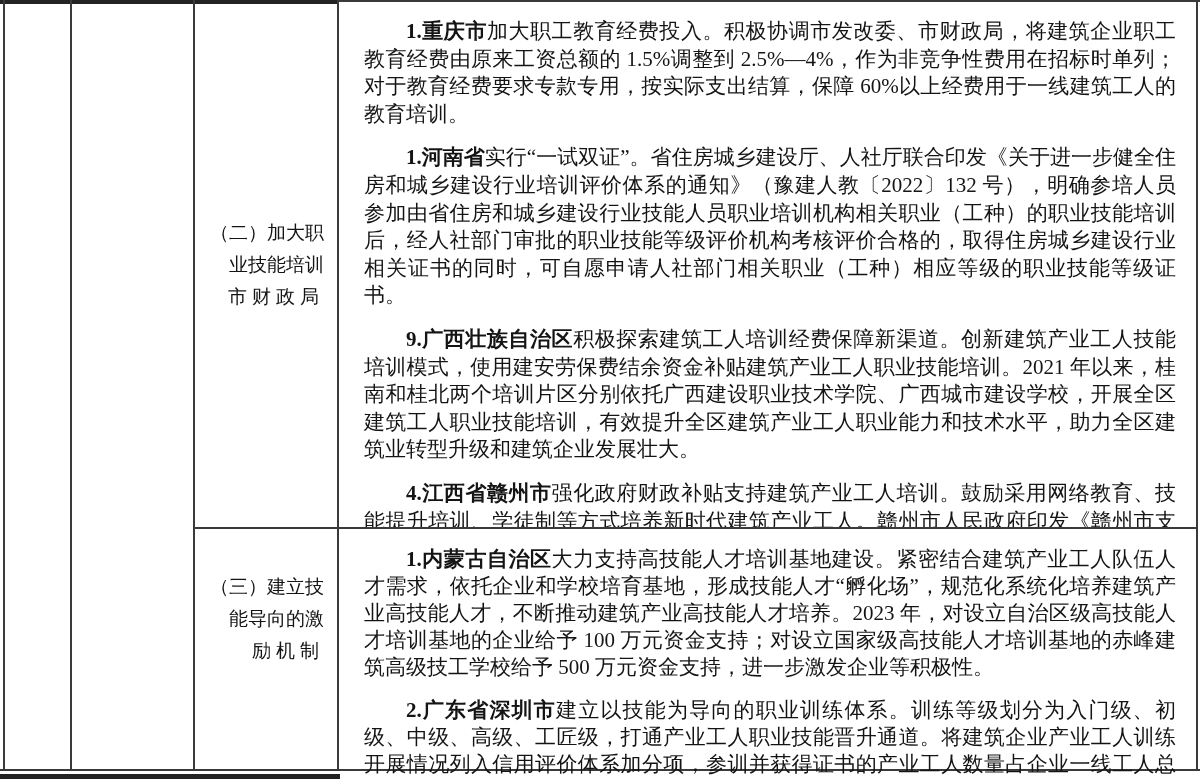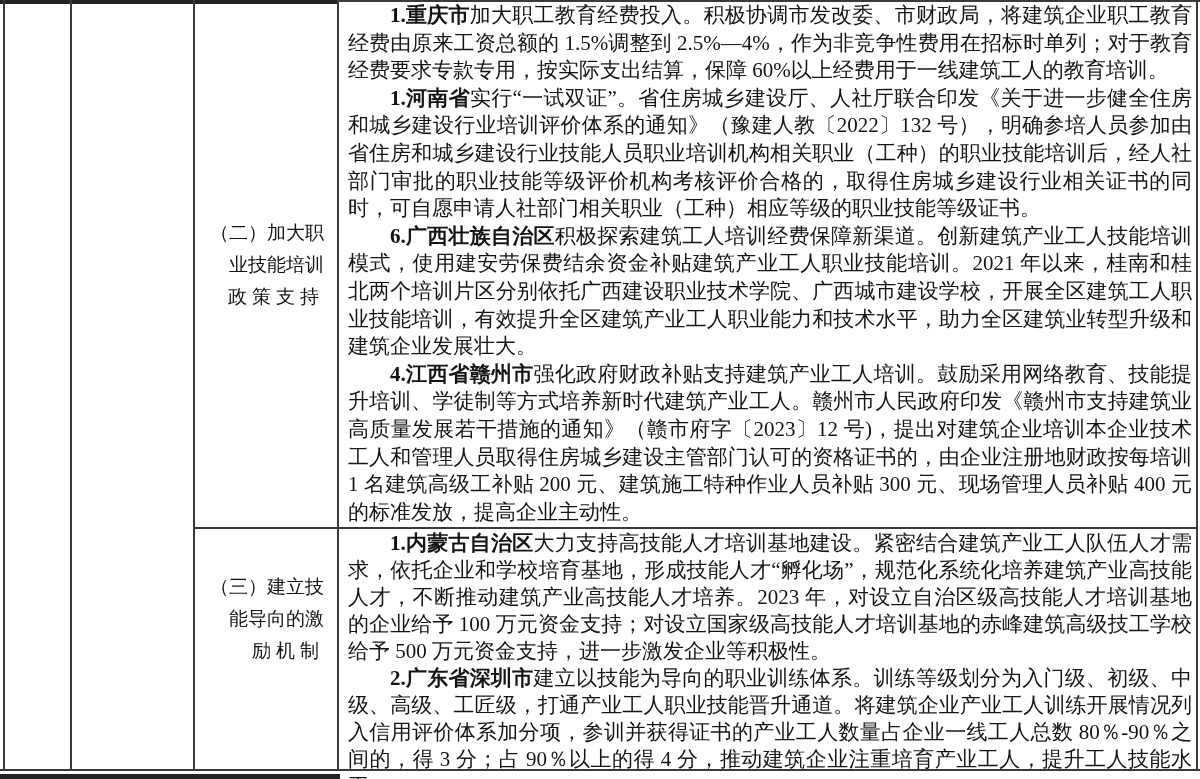--- a/index.html
+++ b/index.html
@@ -31,21 +31,21 @@
   
   .content-cell {
     position: absolute; left: 348px; width: 844px;
     box-sizing: border-box;
     font-size: 21px;
     text-align: justify;
     overflow: hidden;
   }
   #content-cell-0 { top: 2px;   height: 525px; line-height: 27.6px; }
   #content-cell-1 { top: 530px; height: 309px; line-height: 27px; }
-  .para { margin: 0; text-indent: 42px; }
+  .para { margin: 16px; text-indent: 42px; }
   .para .lead { font-weight: bold; }
 
   #label-cell-0 { top: 2px;   height: 525px; }
   #label-cell-1 { top: 530px; height: 178px; }
 </style>
 </head>
 <body>
 
 <div class="page">
 
@@ -59,32 +59,32 @@
   <div class="hline" style="top:527px; left:193px; width:1005px;"></div>
   <div class="hline" style="top:769px; left:0; width:1200px;"></div>
   <div class="thick" style="top:774px; left:0; width:340px; height:5px;"></div>
 
   <div style="position:absolute; left:5px; top:0; width:65px; height:769px;"></div>
   <div style="position:absolute; left:72px; top:0; width:121px; height:769px;"></div>
 
   <div class="label-cell" id="label-cell-0">
       <div class="label-line justify">（二）加大职</div>
       <div class="label-line justify">业技能培训</div>
-      <div class="label-line last">政策支持</div>
+      <div class="label-line last">市财政局</div>
     </div>
   <div class="label-cell" id="label-cell-1">
       <div class="label-line justify">（三）建立技</div>
       <div class="label-line justify">能导向的激</div>
       <div class="label-line last">励机制</div>
     </div>
 
   <div class="content-cell" id="content-cell-0">
       <p class="para"><b class="lead">1.重庆市</b><span>加大职工教育经费投入。积极协调市发改委、市财政局，将建筑企业职工教育经费由原来工资总额的 1.5%调整到 2.5%—4%，作为非竞争性费用在招标时单列；对于教育经费要求专款专用，按实际支出结算，保障 60%以上经费用于一线建筑工人的教育培训。</span></p>
       <p class="para"><b class="lead">1.河南省</b><span>实行“一试双证”。省住房城乡建设厅、人社厅联合印发《关于进一步健全住房和城乡建设行业培训评价体系的通知》（豫建人教〔2022〕132 号），明确参培人员参加由省住房和城乡建设行业技能人员职业培训机构相关职业（工种）的职业技能培训后，经人社部门审批的职业技能等级评价机构考核评价合格的，取得住房城乡建设行业相关证书的同时，可自愿申请人社部门相关职业（工种）相应等级的职业技能等级证书。</span></p>
-      <p class="para"><b class="lead">6.广西壮族自治区</b><span>积极探索建筑工人培训经费保障新渠道。创新建筑产业工人技能培训模式，使用建安劳保费结余资金补贴建筑产业工人职业技能培训。2021 年以来，桂南和桂北两个培训片区分别依托广西建设职业技术学院、广西城市建设学校，开展全区建筑工人职业技能培训，有效提升全区建筑产业工人职业能力和技术水平，助力全区建筑业转型升级和建筑企业发展壮大。</span></p>
+      <p class="para"><b class="lead">9.广西壮族自治区</b><span>积极探索建筑工人培训经费保障新渠道。创新建筑产业工人技能培训模式，使用建安劳保费结余资金补贴建筑产业工人职业技能培训。2021 年以来，桂南和桂北两个培训片区分别依托广西建设职业技术学院、广西城市建设学校，开展全区建筑工人职业技能培训，有效提升全区建筑产业工人职业能力和技术水平，助力全区建筑业转型升级和建筑企业发展壮大。</span></p>
       <p class="para"><b class="lead">4.江西省赣州市</b><span>强化政府财政补贴支持建筑产业工人培训。鼓励采用网络教育、技能提升培训、学徒制等方式培养新时代建筑产业工人。赣州市人民政府印发《赣州市支持建筑业高质量发展若干措施的通知》（赣市府字〔2023〕12 号)，提出对建筑企业培训本企业技术工人和管理人员取得住房城乡建设主管部门认可的资格证书的，由企业注册地财政按每培训 1 名建筑高级工补贴 200 元、建筑施工特种作业人员补贴 300 元、现场管理人员补贴 400 元的标准发放，提高企业主动性。</span></p>
     </div>
   <div class="content-cell" id="content-cell-1">
       <p class="para"><b class="lead">1.内蒙古自治区</b><span>大力支持高技能人才培训基地建设。紧密结合建筑产业工人队伍人才需求，依托企业和学校培育基地，形成技能人才“孵化场”，规范化系统化培养建筑产业高技能人才，不断推动建筑产业高技能人才培养。2023 年，对设立自治区级高技能人才培训基地的企业给予 100 万元资金支持；对设立国家级高技能人才培训基地的赤峰建筑高级技工学校给予 500 万元资金支持，进一步激发企业等积极性。</span></p>
       <p class="para"><b class="lead">2.广东省深圳市</b><span>建立以技能为导向的职业训练体系。训练等级划分为入门级、初级、中级、高级、工匠级，打通产业工人职业技能晋升通道。将建筑企业产业工人训练开展情况列入信用评价体系加分项，参训并获得证书的产业工人数量占企业一线工人总数 80％-90％之间的，得 3 分；占 90％以上的得 4 分，推动建筑企业注重培育产业工人，提升工人技能水平。</span></p>
     </div>
 
 </div>
 
 </body></html>

